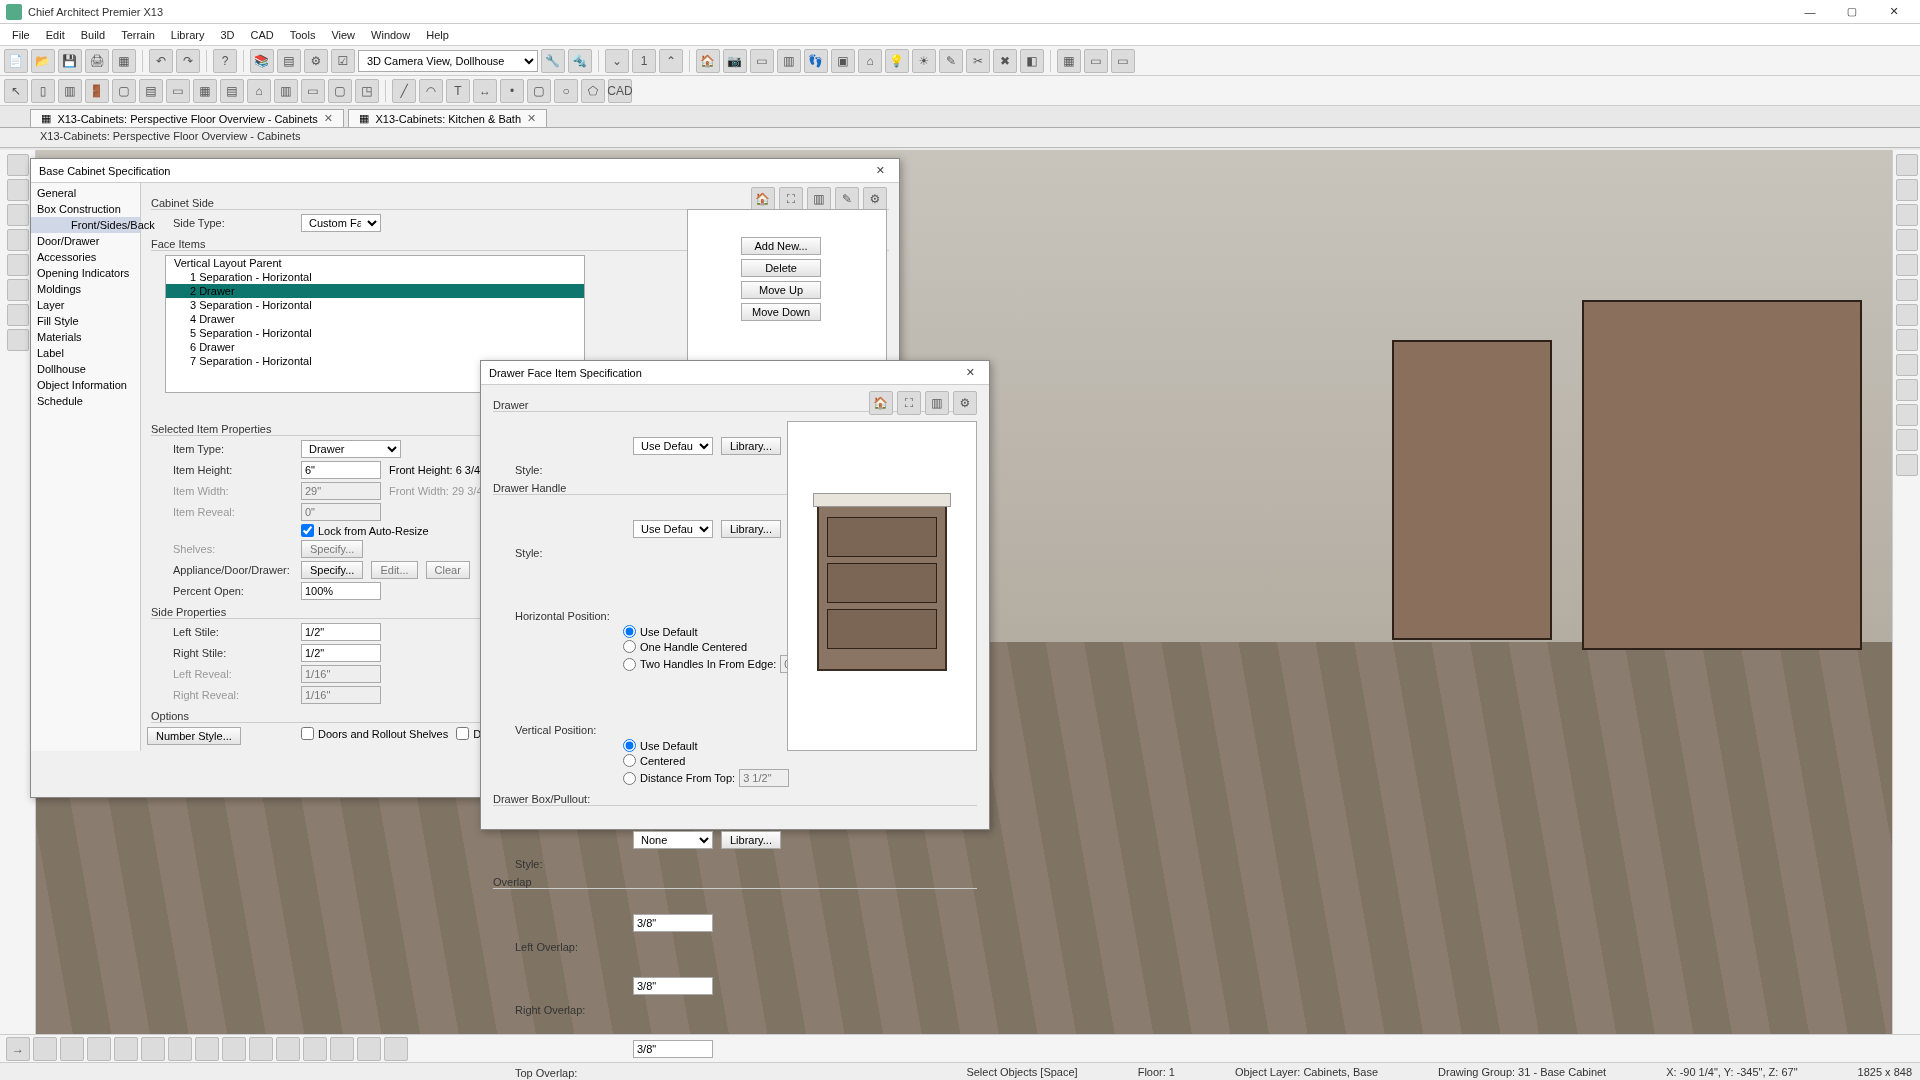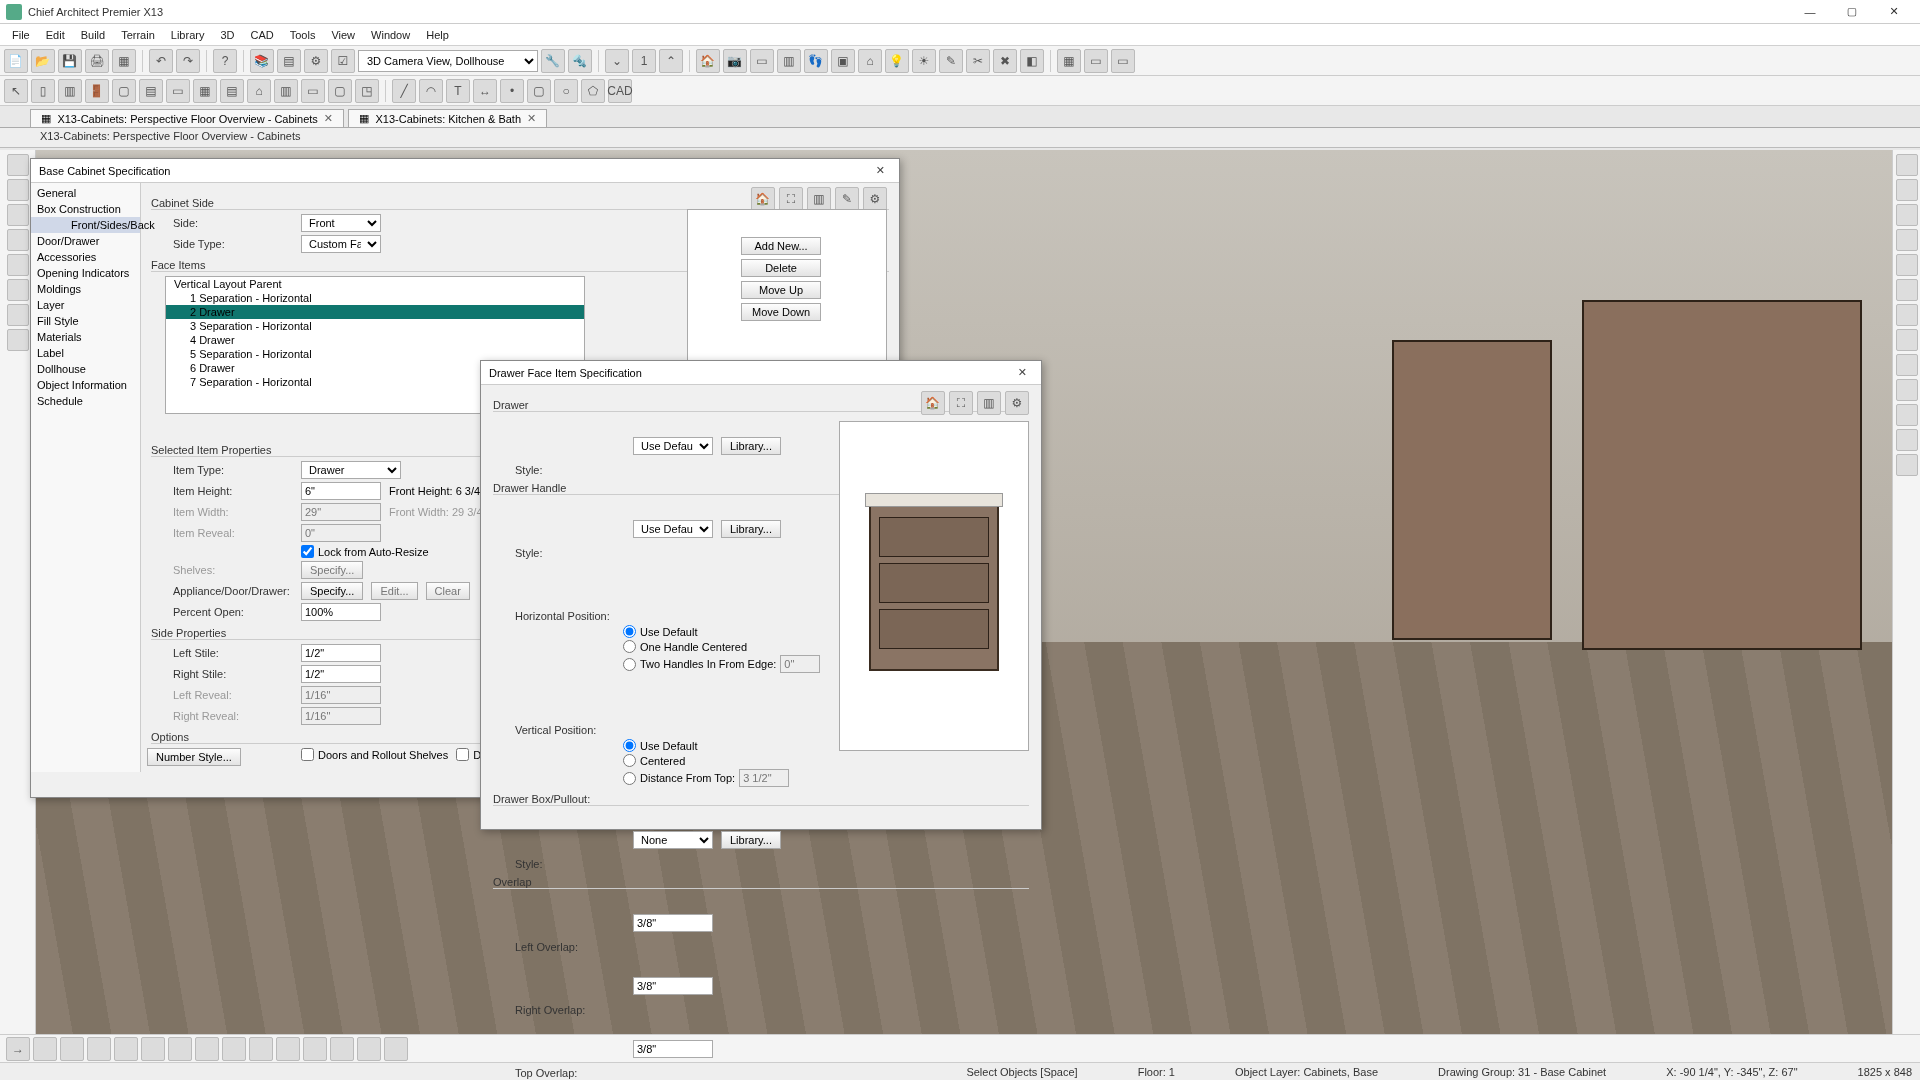--- a/index.html
+++ b/index.html
@@ -73,21 +73,21 @@
 .treebox .tn.sel { background:#0f766e;}
 .btncol { position:absolute; left:600px; top:54px; display:flex; flex-direction:column; gap:4px;}
 .btn { border:1px solid #aaa; background:linear-gradient(#fdfdfd,#e3e3e3); padding:2px 10px; min-width:70px; text-align:center;}
 .preview1 { position:absolute; right:12px; top:26px; width:200px; height:300px; border:1px solid #aaa; background:#fff;}
 .prevtools { position:absolute; right:12px; top:4px; display:flex; gap:4px;}
 .smallbtn { border:1px solid #aaa; background:linear-gradient(#fdfdfd,#e3e3e3); padding:2px 8px;}
 .chk { display:flex; align-items:center; gap:4px;}
 .numstyle { position:absolute; left:6px; bottom:6px;}
 
 
-.dlg2 { left:480px; top:360px; width:562px; height:470px;}
+.dlg2 { left:480px; top:360px; width:510px; height:470px;}
 .dlg2 .main2 { padding:8px 12px; position:relative; width:100%;}
 .dlg2 .row label { width:110px;margin-top:48px;}
 .dlg2 .preview2 { position:absolute; right:12px; top:36px; width:190px; height:330px; border:1px solid #aaa; background:#fff; display:flex; align-items:center; justify-content:center;}
 .cabimg { width:130px; height:170px; background:#8a7464; border:2px solid #3a2c20; position:relative;}
 .cabimg::before { content:""; position:absolute; top:-10px; left:-6px; right:-6px; height:12px; background:#e8e4dc; border:1px solid #999;}
 .cabimg .dr { position:absolute; left:8px; right:8px; height:40px; background:#7b6656; border:1px solid #2d2118;}
 .cabimg .dr1 { top:14px;} .cabimg .dr2 { top:60px;} .cabimg .dr3 { top:106px;}
 .dlg2 .btnrow { position:absolute; right:12px; bottom:8px; display:flex; gap:8px;}
 .dlg2 .numstyle2 { position:absolute; left:12px; bottom:8px;}
 .radio { display:flex; align-items:center; gap:4px; margin:2px 0 2px 130px;}
@@ -299,24 +299,20 @@
         <div class="tool-ico">🏠</div>
         <div class="tool-ico">⛶</div>
         <div class="tool-ico">▥</div>
         <div class="tool-ico">✎</div>
         <div class="tool-ico">⚙</div>
       </div>
       <div class="preview1"></div>
 
       <div class="grouptitle">Cabinet Side</div>
       <div class="row">
-          <label>Side:</label>
-        <select class="sel-input"><option>Front</option></select>
-        </div>
-      <div class="row">
           <label>Side Type:</label>
         <select class="sel-input"><option>Custom Face</option></select>
         </div>
 
       <div class="grouptitle">Face Items</div>
       <div class="treebox">
         <div class="tn" style="padding-left:8px">Vertical Layout Parent</div>
         <div class="tn">1 Separation - Horizontal</div>
         <div class="tn sel">2 Drawer</div>
         <div class="tn">3 Separation - Horizontal</div>

